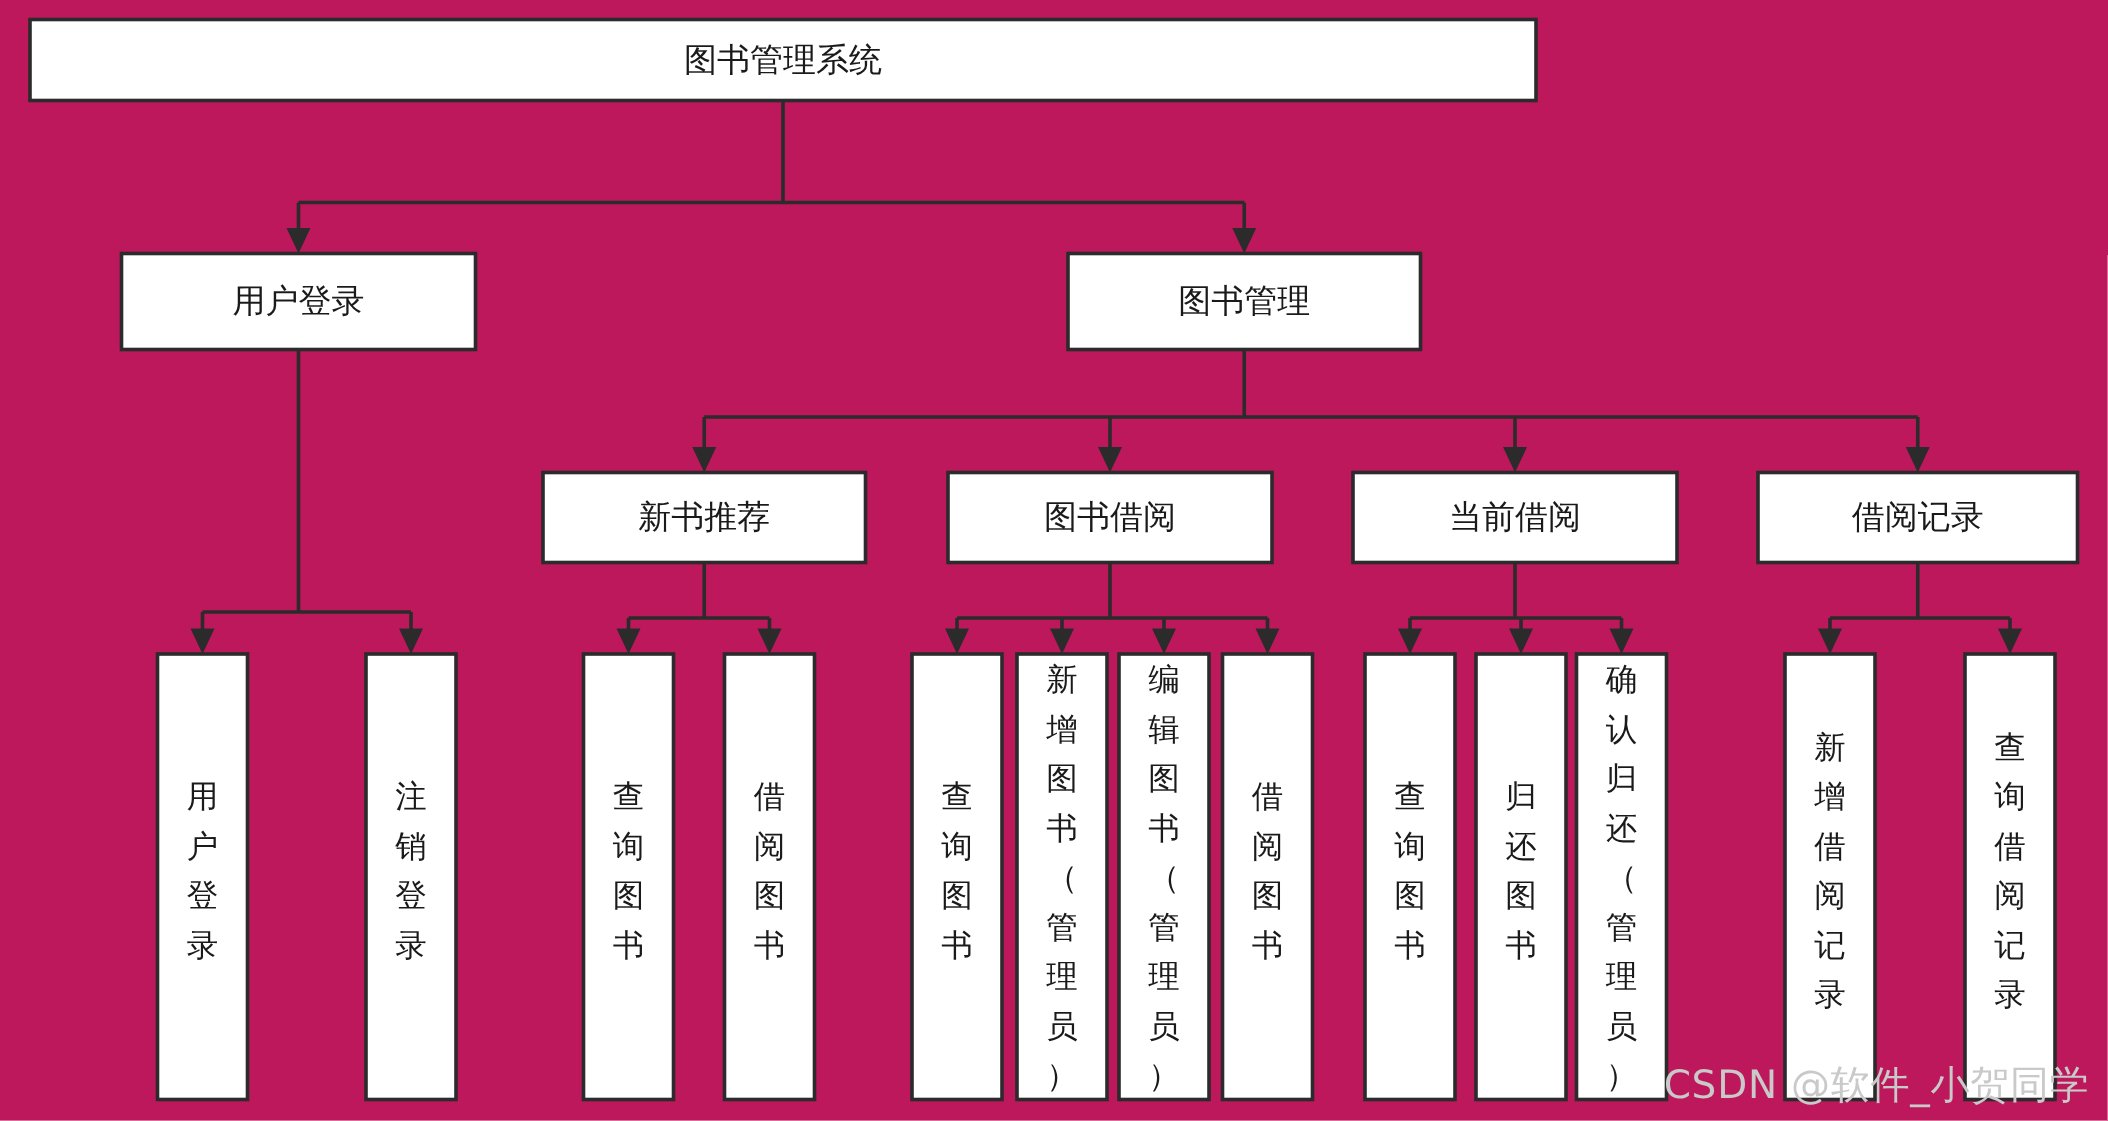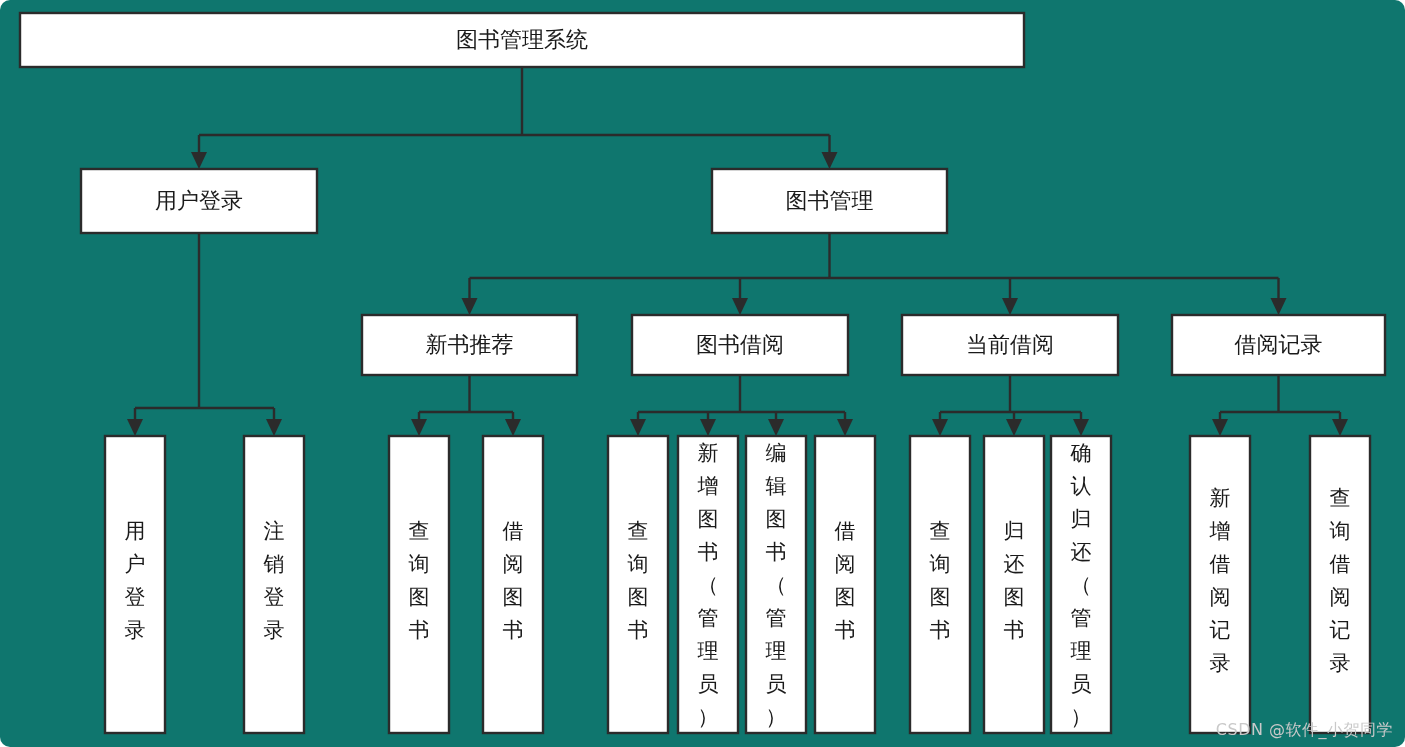--- a/index.html
+++ b/index.html
@@ -10,22 +10,21 @@
   body {
     width: 1405px;
     height: 747px;
     font-family: "DejaVu Sans", "Liberation Sans", sans-serif;
     overflow: hidden;
   }
   #diagram-root {
     position: relative;
     width: 1405px;
     height: 747px;
-    background: #0f766e;
-    border-radius: 10px;
+    background: #be185d;
   }
   svg.diagram-canvas {
     position: absolute;
     left: 0;
     top: 0;
     width: 1405px;
     height: 747px;
     display: block;
   }
   .node-box {
@@ -54,21 +53,21 @@
     font-family: "DejaVu Sans", "Liberation Sans", sans-serif;
     fill: #1a1a1a;
     font-size: 21px;
     text-anchor: middle;
   }
   .watermark {
     position: absolute;
     right: 12px;
     bottom: 6px;
     font-family: "DejaVu Sans", "Liberation Sans", sans-serif;
-    font-size: 16px;
+    font-size: 26px;
     color: #c9c9c9;
     white-space: nowrap;
     letter-spacing: 0.5px;
     pointer-events: none;
   }
 </style>
 </head>
 <body>
 
 <div id="diagram-root">

